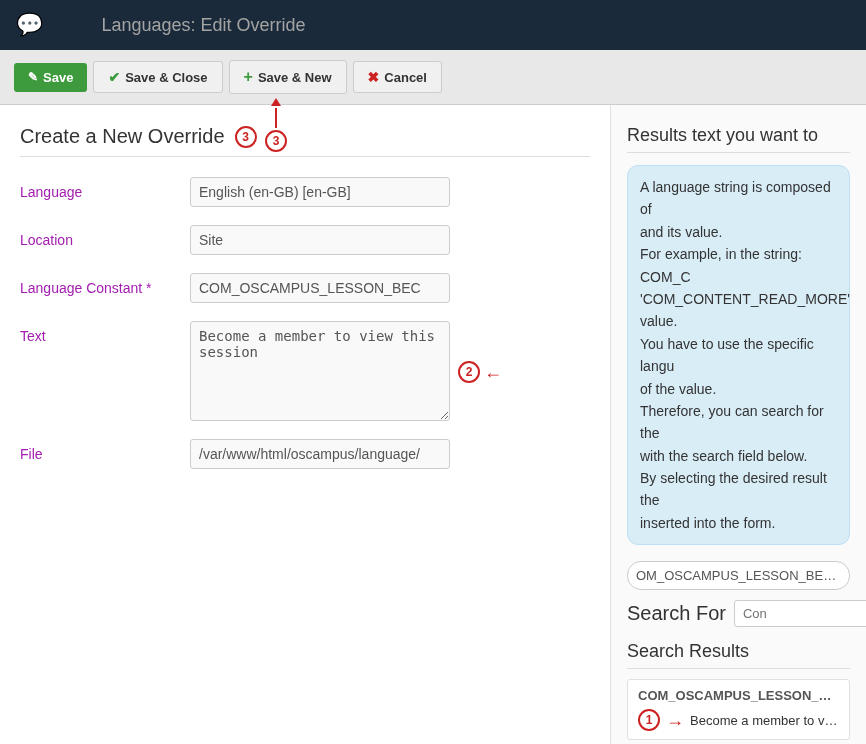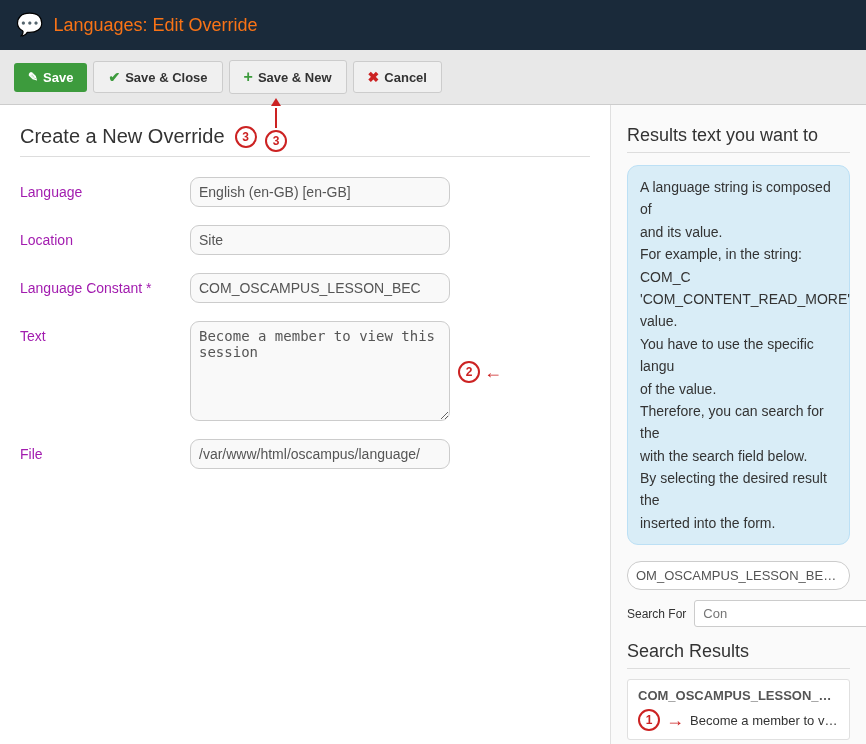--- a/index.html
+++ b/index.html
@@ -14,21 +14,22 @@
       align-items: center;
       gap: 10px;
     }
     .header-icon {
       font-size: 22px;
       color: white;
     }
     .header-title {
       font-size: 18px;
       font-weight: normal;
-      color: #f97316;
+      color: #a3a3a3;
+      margin-left: 48px;
     }
 
     
     .toolbar {
       background: #e8e8e8;
       padding: 10px 14px;
       display: flex;
       align-items: center;
       gap: 6px;
       border-bottom: 1px solid #ccc;
@@ -116,21 +117,21 @@
       min-width: 160px;
       padding-top: 7px;
       color: #a21caf;
       font-size: 14px;
     }
     .form-control {
       flex: 1;
       max-width: 260px;
       padding: 6px 8px;
       border: 1px solid #ccc;
-      border-radius: 9px;
+      border-radius: 3px;
       background: #f9f9f9;
       font-size: 14px;
       color: #555;
     }
     textarea.form-control {
       height: 100px;
       resize: vertical;
       max-width: 260px;
     }
     .annotation-2-wrap {
@@ -181,21 +182,21 @@
       overflow: hidden;
       text-overflow: ellipsis;
     }
     .search-for-row {
       display: flex;
       align-items: center;
       gap: 8px;
       margin-bottom: 14px;
     }
     .search-for-label {
-      font-size: 12px;
+      font-size: 20px;
       color: #333;
       white-space: nowrap;
     }
     .search-for-input {
       flex: 1;
       padding: 5px 8px;
       border: 1px solid #ccc;
       border-radius: 3px;
       font-size: 13px;
       overflow: hidden;

